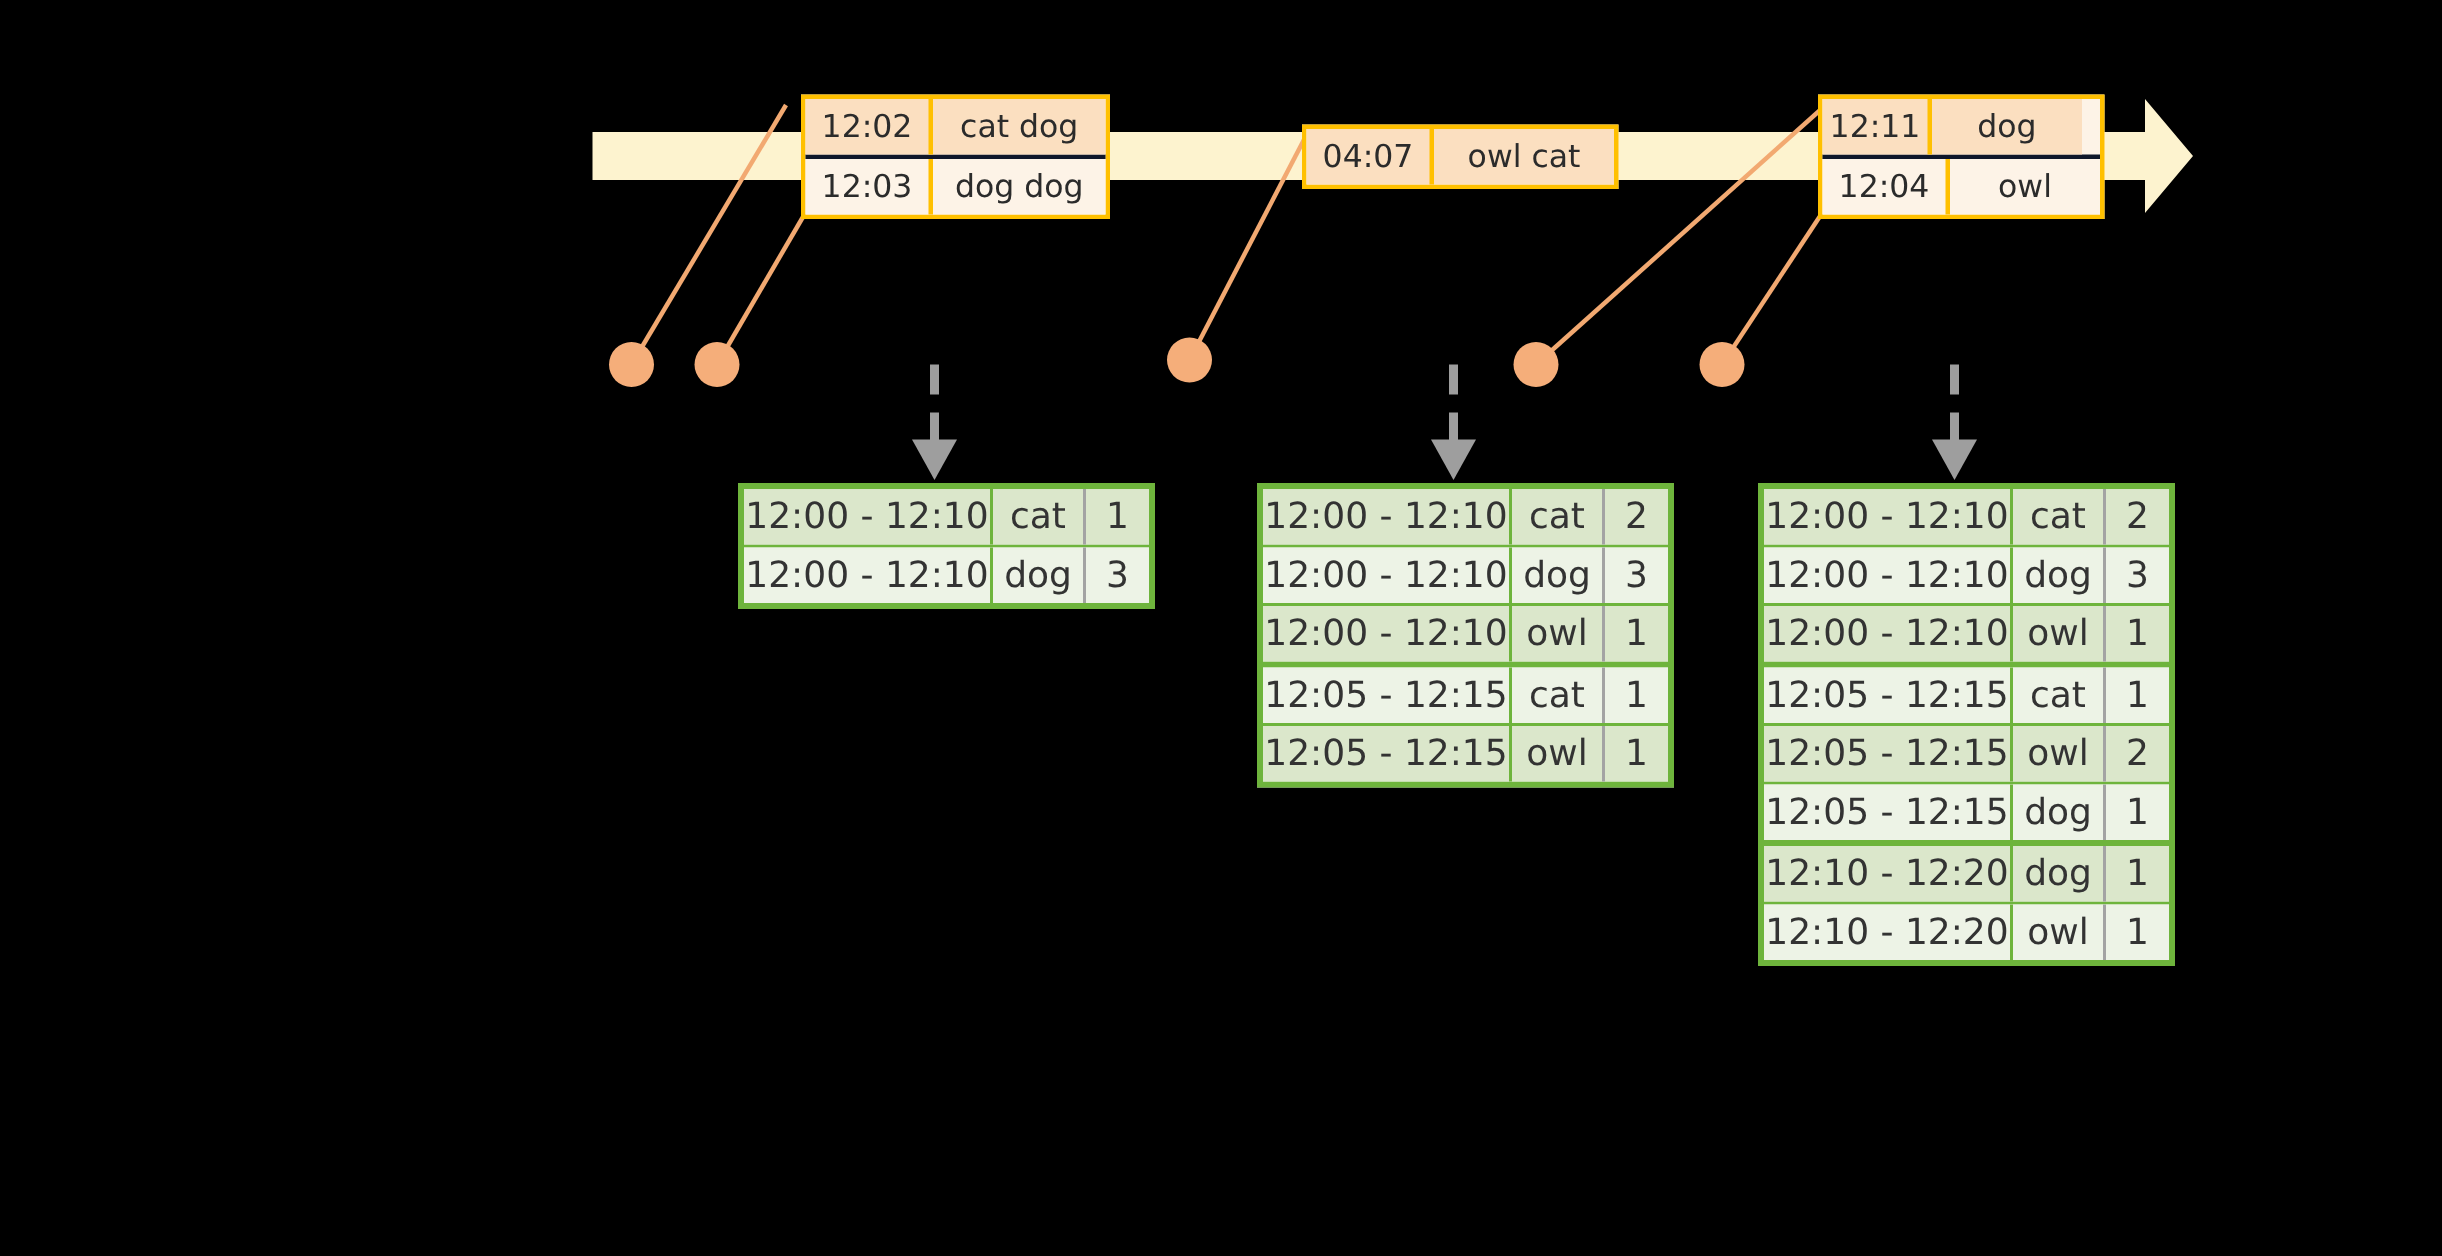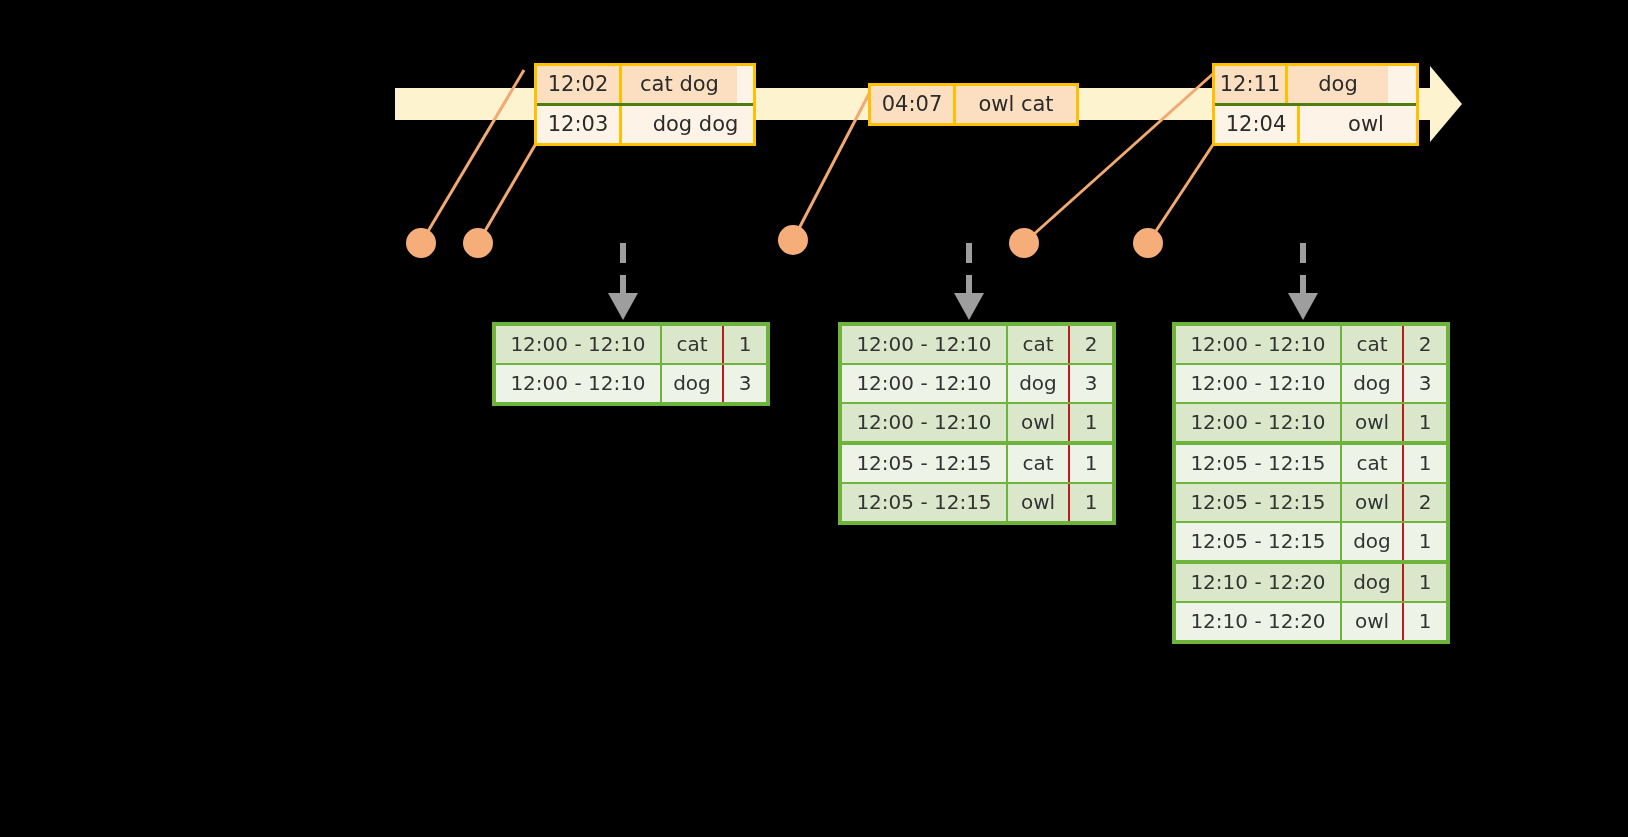--- a/index.html
+++ b/index.html
@@ -13,21 +13,21 @@
 
   
   .evt-table{
     position:absolute;
     border:3px solid #FFC000;
     border-collapse:collapse;
     background:#FDF3E7;
     box-sizing:border-box;
   }
   .evt-table .row{display:flex;}
-  .evt-table .row + .row{border-top:3px solid #4d7c0f;gap:16px;}
+  .evt-table .row + .row{border-top:3px solid #0f172a;}
   .evt-table .c-time{
     box-sizing:border-box;
     border-right:3px solid #FFC000;
     text-align:center;
     color:#2b2b2b;
     font-size:21px;
     line-height:37px;
     height:37px;
     white-space:nowrap;
   }
@@ -49,27 +49,27 @@
     border:4px solid #6EB43C;
     box-sizing:border-box;
     background:#EDF3E6;
   }
   .res-table .r{display:flex;}
   .res-table .r + .r{border-top:2px solid #6EB43C;}
   .res-table .cell{
     box-sizing:border-box;
     text-align:center;
     color:#333333;
-    font-size:20px;
+    font-size:24px;
     line-height:37px;
     height:37px;
     white-space:nowrap;
   }
   .res-table .c-win{border-right:2px solid #6EB43C;}
-  .res-table .c-key{border-right:2px solid #b91c1c;}
+  .res-table .c-key{border-right:2px solid #a3a3a3;}
   .res-table .r.shade .cell{background:#DBE7CB;}
   .res-table .r.plain .cell{background:#EDF3E6;}
 </style>
 </head>
 <body>
 
 <div id="stage">
 
   <svg class="layer" viewBox="0 0 1628 837">
 

